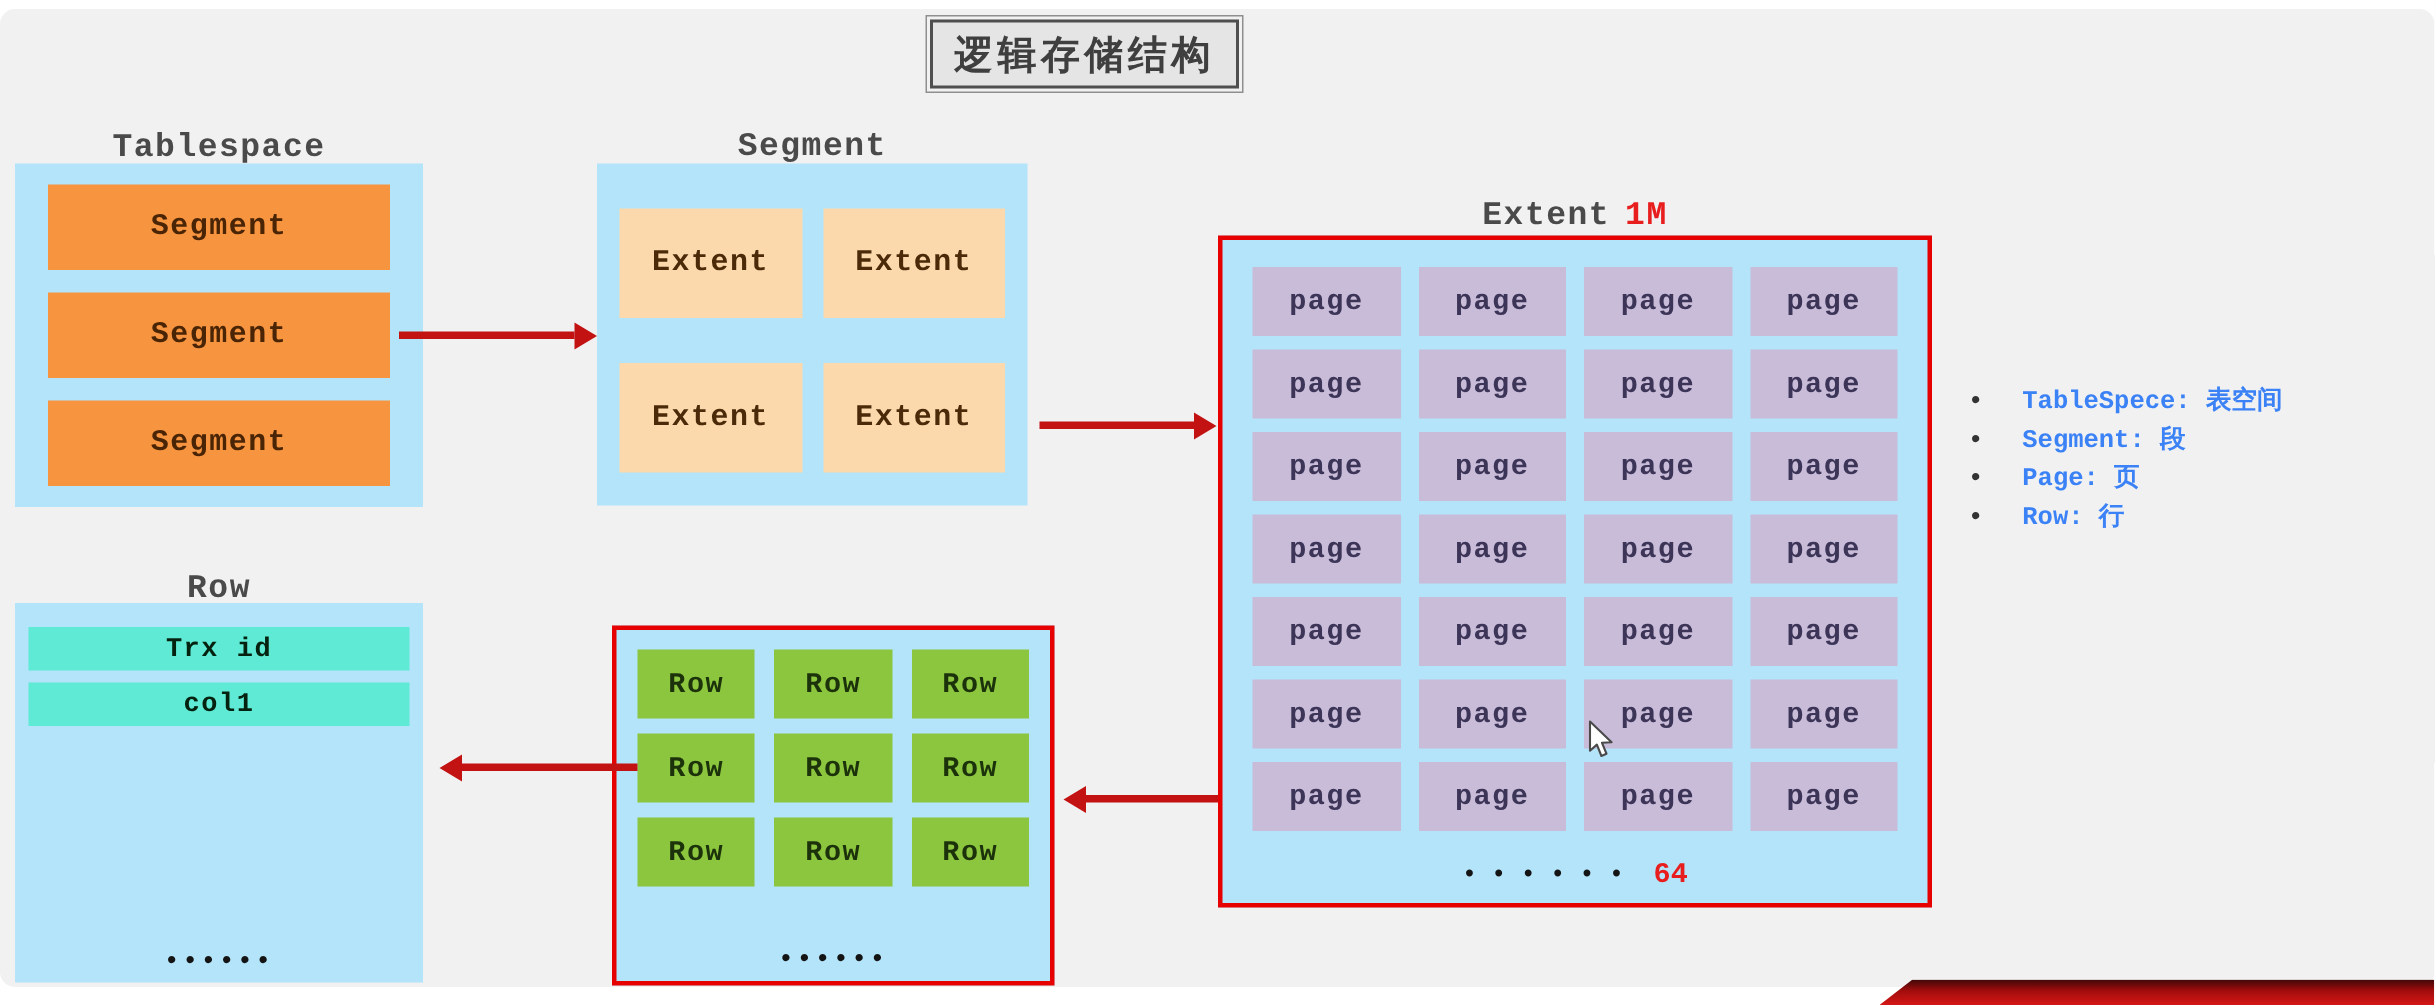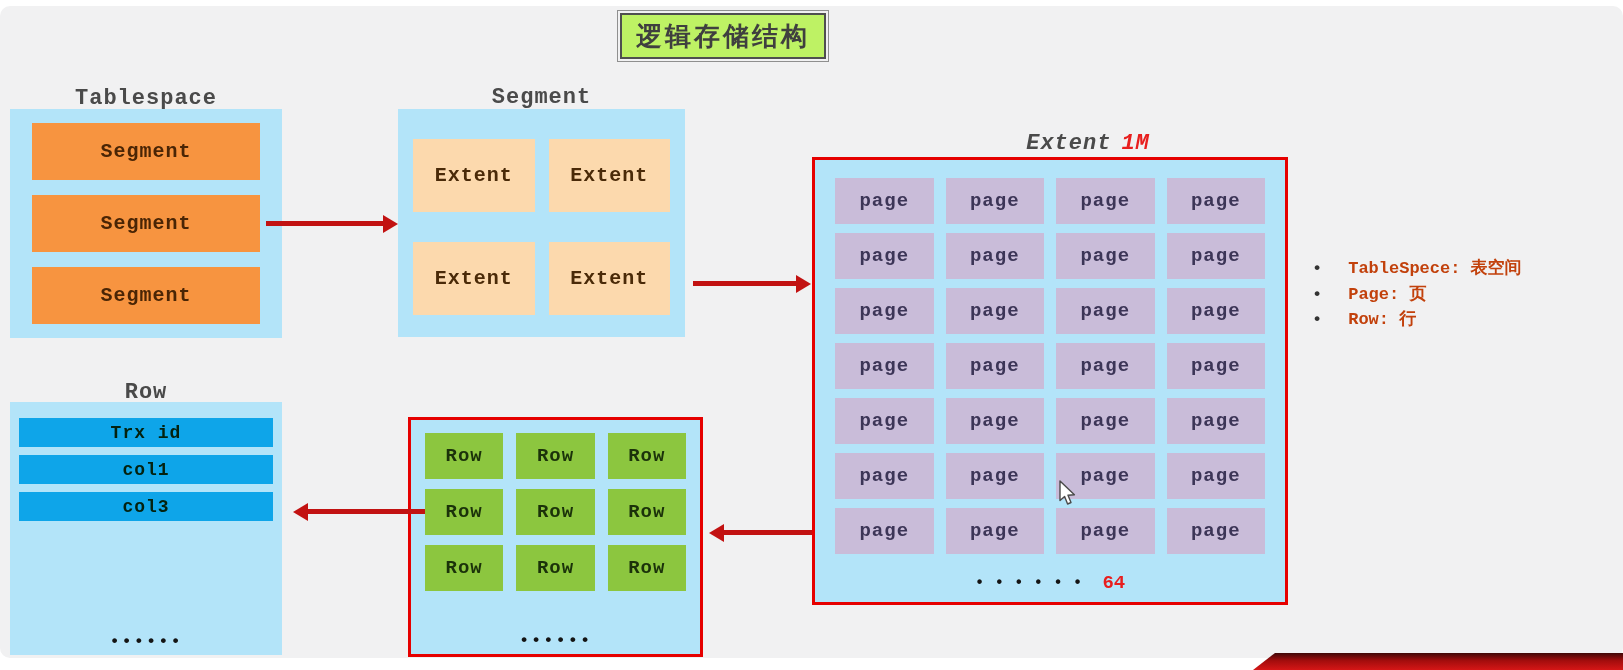--- a/index.html
+++ b/index.html
@@ -4,21 +4,21 @@
 <style>
   html,body{margin:0;padding:0;background:#ffffff;}
   #stage{position:relative;width:1623px;height:670px;background:#ffffff;overflow:hidden;
          font-family:"Liberation Mono","DejaVu Sans Mono","DejaVu Sans",monospace;font-weight:bold;}
   .canvas{position:absolute;left:0;top:6px;width:1623px;height:652px;background:#f1f1f2;border-radius:10px;}
 
   
   .title-box{position:absolute;left:620px;top:13px;width:202px;height:42px;
              border:2px solid #4f4f4f;outline:1px solid #8f8f8f;outline-offset:2px;
              display:flex;align-items:center;justify-content:center;
-             font-size:26px;letter-spacing:3px;color:#3f3f3f;background:#bef264;}
+             font-size:26px;letter-spacing:3px;color:#3f3f3f;background:#e5e5e5;}
 
   
   .blk-label{position:absolute;text-align:center;font-size:22px;letter-spacing:1px;color:#4a4a4a;}
   .red-badge{color:#e81e1e;margin-left:10px;}
 
   
   .lightblue{background:#b3e4f9;}
   .container{position:absolute;}
 
   
@@ -38,27 +38,27 @@
                  border:3px solid #e60000;}
   .ext-grid{position:absolute;left:20px;right:20px;top:18px;display:grid;gap:9px 12px;}
   .page-cell{height:46px;background:#c9bcd9;display:flex;align-items:center;justify-content:center;
              font-size:19px;color:#3c3557;letter-spacing:1px;}
   .ext-dots-row{position:absolute;left:0;right:0;bottom:8px;text-align:center;}
   .dots{color:#141414;font-size:16px;letter-spacing:10px;vertical-align:middle;}
   .count-red{color:#e81e1e;font-size:19px;margin-left:10px;vertical-align:middle;}
 
   
   .legend{position:absolute;left:1312px;top:256px;}
-  .legend-item{font-size:17px;color:#c2410c;line-height:25.5px;white-space:nowrap;}
+  .legend-item{font-size:17px;color:#3b82f6;line-height:25.5px;white-space:nowrap;}
   .legend-item::before{content:"•";margin-right:26px;color:#333;}
 
   
   .row-container{left:10px;top:402px;width:272px;height:253px;box-sizing:border-box;
                  display:flex;flex-direction:column;gap:8px;padding:16px 9px;}
-  .row-field{height:29px;background:#0ea5e9;display:flex;align-items:center;justify-content:center;
+  .row-field{height:29px;background:#5eead4;display:flex;align-items:center;justify-content:center;
              font-size:18px;color:#04220f;letter-spacing:1px;}
   .blk-dots{position:absolute;left:0;right:0;bottom:4px;text-align:center;
             color:#141414;font-size:17px;letter-spacing:2px;}
 
   
   .page-container{left:408px;top:417px;width:295px;height:240px;box-sizing:border-box;
                   border:3px solid #e60000;}
   .page-grid{position:absolute;left:14px;right:14px;top:13px;display:grid;gap:10px 13px;}
   .rowcell{height:46px;background:#8cc63f;display:flex;align-items:center;justify-content:center;
            font-size:19px;color:#1b320a;letter-spacing:1px;}
@@ -100,21 +100,21 @@
   <div class="blk-label" style="left:398px;top:85px;width:287px;">Segment</div>
   <div class="container lightblue seg-container" style="grid-template-columns: repeat(2, 1fr);">
       <div class="extent-cell">Extent</div>
       <div class="extent-cell">Extent</div>
       <div class="extent-cell">Extent</div>
       <div class="extent-cell">Extent</div>
     </div>
 
   <div class="arrow right" style="left:693px;top:281px;width:103px;"></div>
 
-  <div class="blk-label" style="left:850px;top:131px;width:476px;font-style:italic;">
+  <div class="blk-label" style="left:812px;top:131px;width:476px;">
     <span>Extent</span><span class="red-badge">1M</span>
   </div>
   <div class="container lightblue ext-container">
     <div class="ext-grid" style="grid-template-columns: repeat(4, 1fr);">
         <div class="page-cell">page</div>
         <div class="page-cell">page</div>
         <div class="page-cell">page</div>
         <div class="page-cell">page</div>
         <div class="page-cell">page</div>
         <div class="page-cell">page</div>
@@ -141,30 +141,30 @@
         <div class="page-cell">page</div>
         <div class="page-cell">page</div>
       </div>
     <div class="ext-dots-row">
       <span class="dots">••••••</span><span class="count-red">64</span>
     </div>
   </div>
 
   <div class="legend">
       <div class="legend-item">TableSpece: 表空间</div>
+      <div class="legend-item">Segment: 段</div>
       <div class="legend-item">Page: 页</div>
       <div class="legend-item">Row: 行</div>
     </div>
 
   <div class="blk-label" style="left:10px;top:380px;width:272px;">Row</div>
   <div class="container lightblue row-container">
     <div class="blk-dots">••••••</div>
   <div class="row-field">Trx id</div>
       <div class="row-field">col1</div>
-      <div class="row-field">col3</div>
     </div>
 
   <div class="container lightblue page-container">
     <div class="page-grid" style="grid-template-columns: repeat(3, 1fr);">
         <div class="rowcell">Row</div>
         <div class="rowcell">Row</div>
         <div class="rowcell">Row</div>
         <div class="rowcell">Row</div>
         <div class="rowcell">Row</div>
         <div class="rowcell">Row</div>

